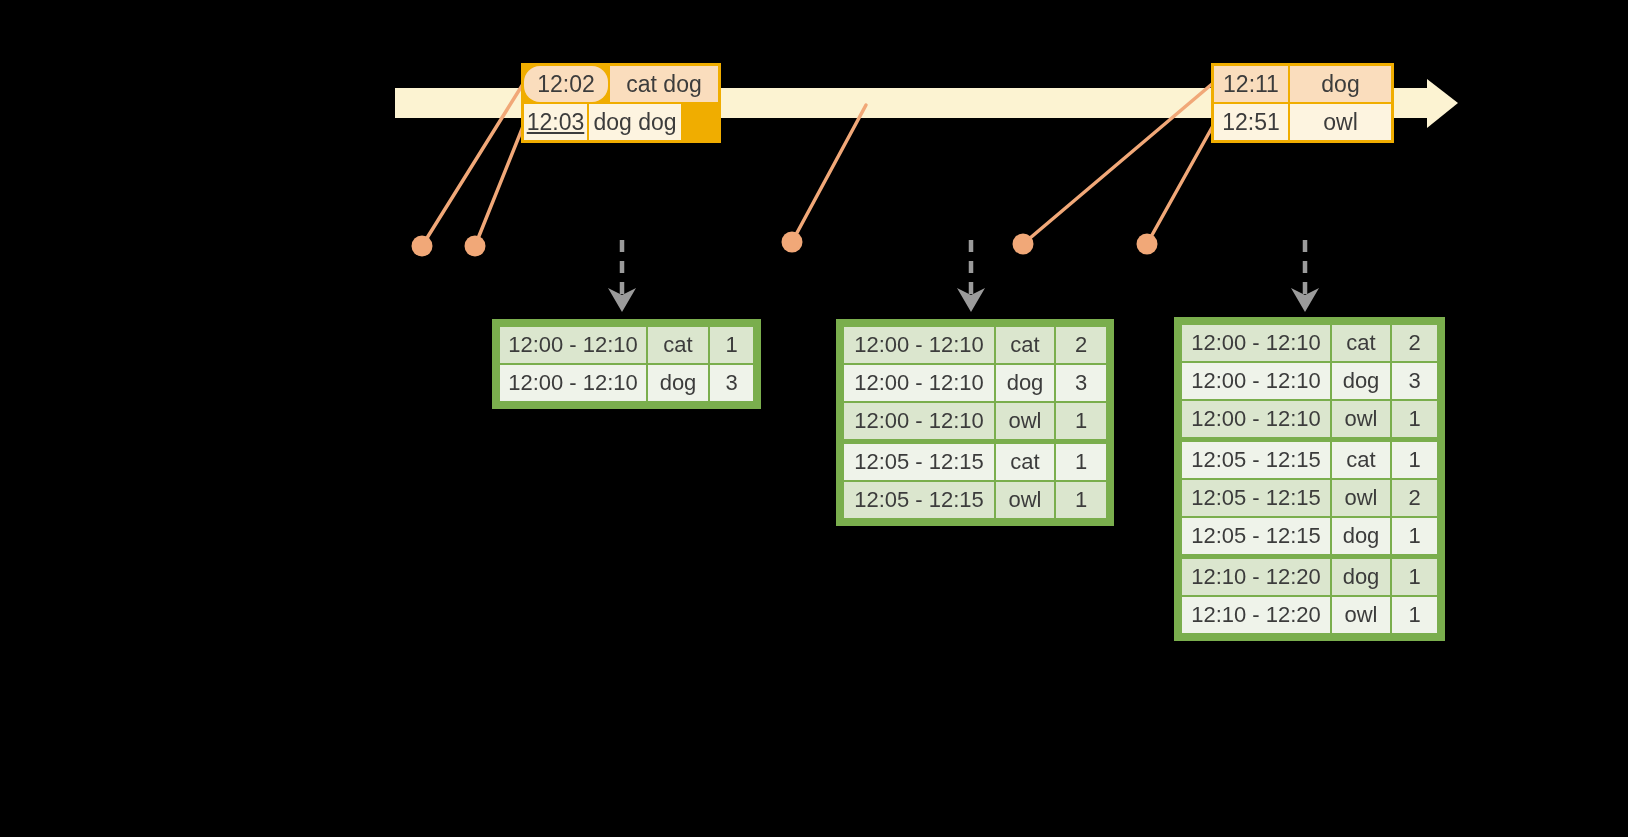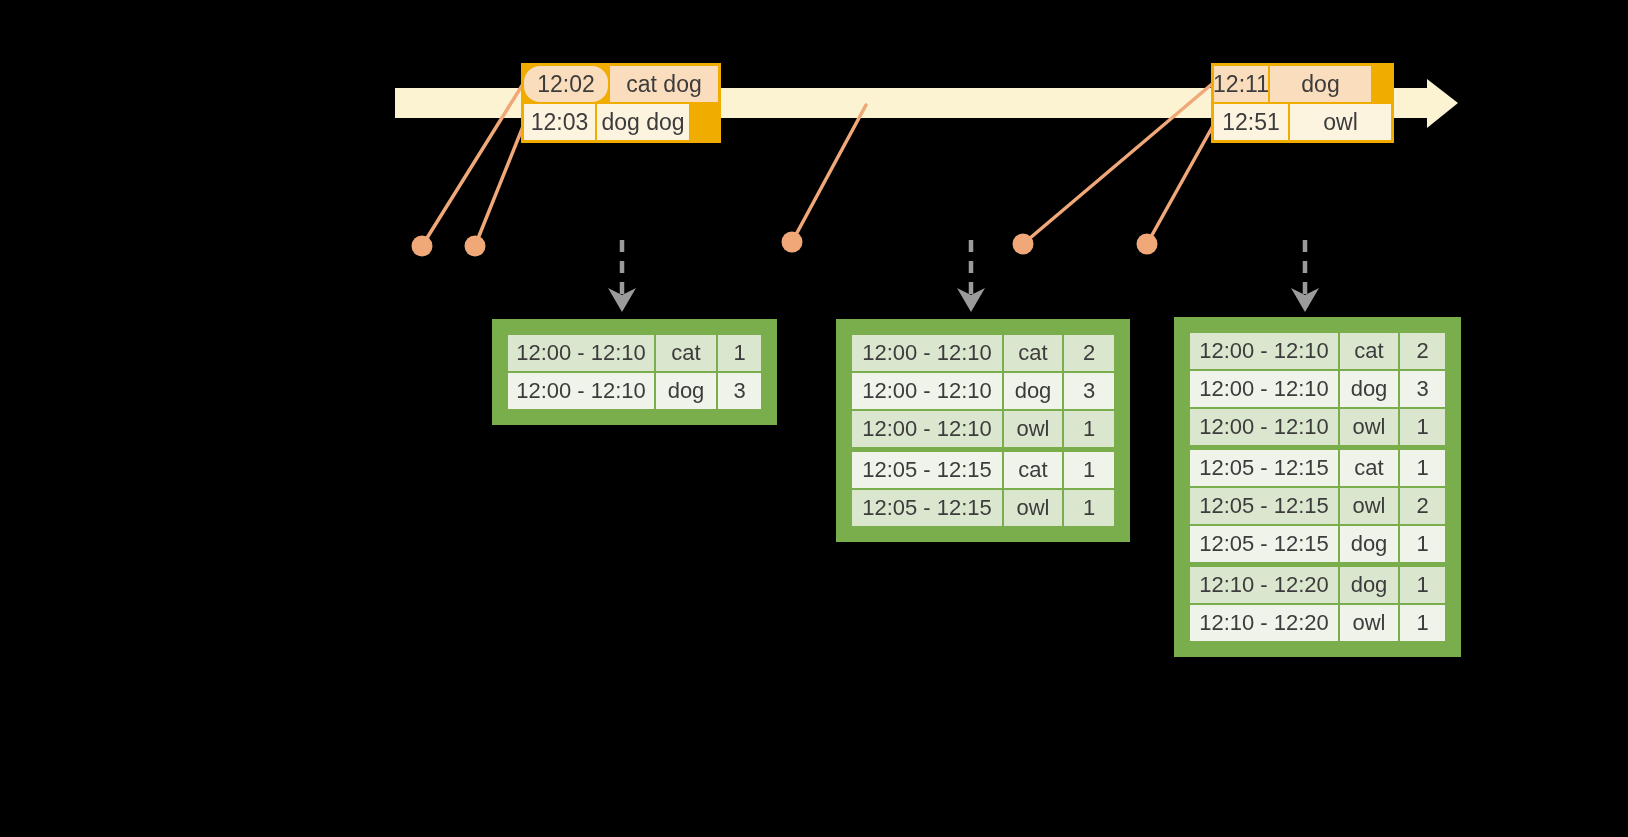--- a/index.html
+++ b/index.html
@@ -16,21 +16,21 @@
   .dot{fill:var(--connector);}
   .dash{stroke:var(--dashed_arrow);stroke-width:4.5px;stroke-dasharray:12 9;fill:none;}
   .chev{fill:var(--dashed_arrow);}
 
   .etable,.rtable{
     position:absolute;
     display:flex;flex-direction:column;gap:2px;
     box-sizing:border-box;
   }
   .etable{background:var(--event_border);padding:3px;}
-  .rtable{background:var(--result_border);padding:16px;}
+  .rtable{background:var(--result_border);padding:8px;}
   .trow{display:flex;gap:2px;}
   .trow.group-sep{margin-top:3px;}
   .tcell{
     height:36px;
     display:flex;align-items:center;justify-content:center;
     color:var(--text);
     box-sizing:border-box;
     white-space:nowrap;
   }
   .etable .tcell{font-size:23px;}
@@ -75,27 +75,27 @@
       <path class="chev" d="M1291 288 L1305 312 L1319 288 L1305 295 Z"></path>
     </g>
   </svg>
 
   <div class="etable" style="left:521px;top:63px">
       <div class="trow alt-dark">
         <div class="tcell" style="width: 84px; border-radius: 16px;">12:02</div>
         <div class="tcell" style="width: 108px;">cat dog</div>
       </div>
       <div class="trow alt-light">
-        <div class="tcell" style="width: 71px;">12:03</div>
+        <div class="tcell" style="width: 63px; text-decoration: underline;">12:03</div>
         <div class="tcell" style="width: 92px;">dog dog</div>
       </div>
     </div>
   <div class="etable" style="left:1211px;top:63px">
       <div class="trow alt-dark">
-        <div class="tcell" style="width: 54px;">12:11</div>
+        <div class="tcell" style="width: 74px;">12:11</div>
         <div class="tcell" style="width: 101px;">dog</div>
       </div>
       <div class="trow alt-light">
         <div class="tcell" style="width: 74px;">12:51</div>
         <div class="tcell" style="width: 101px;">owl</div>
       </div>
     </div>
 
   <div class="rtable" style="left:492px;top:319px">
       <div class="trow alt-dark">

